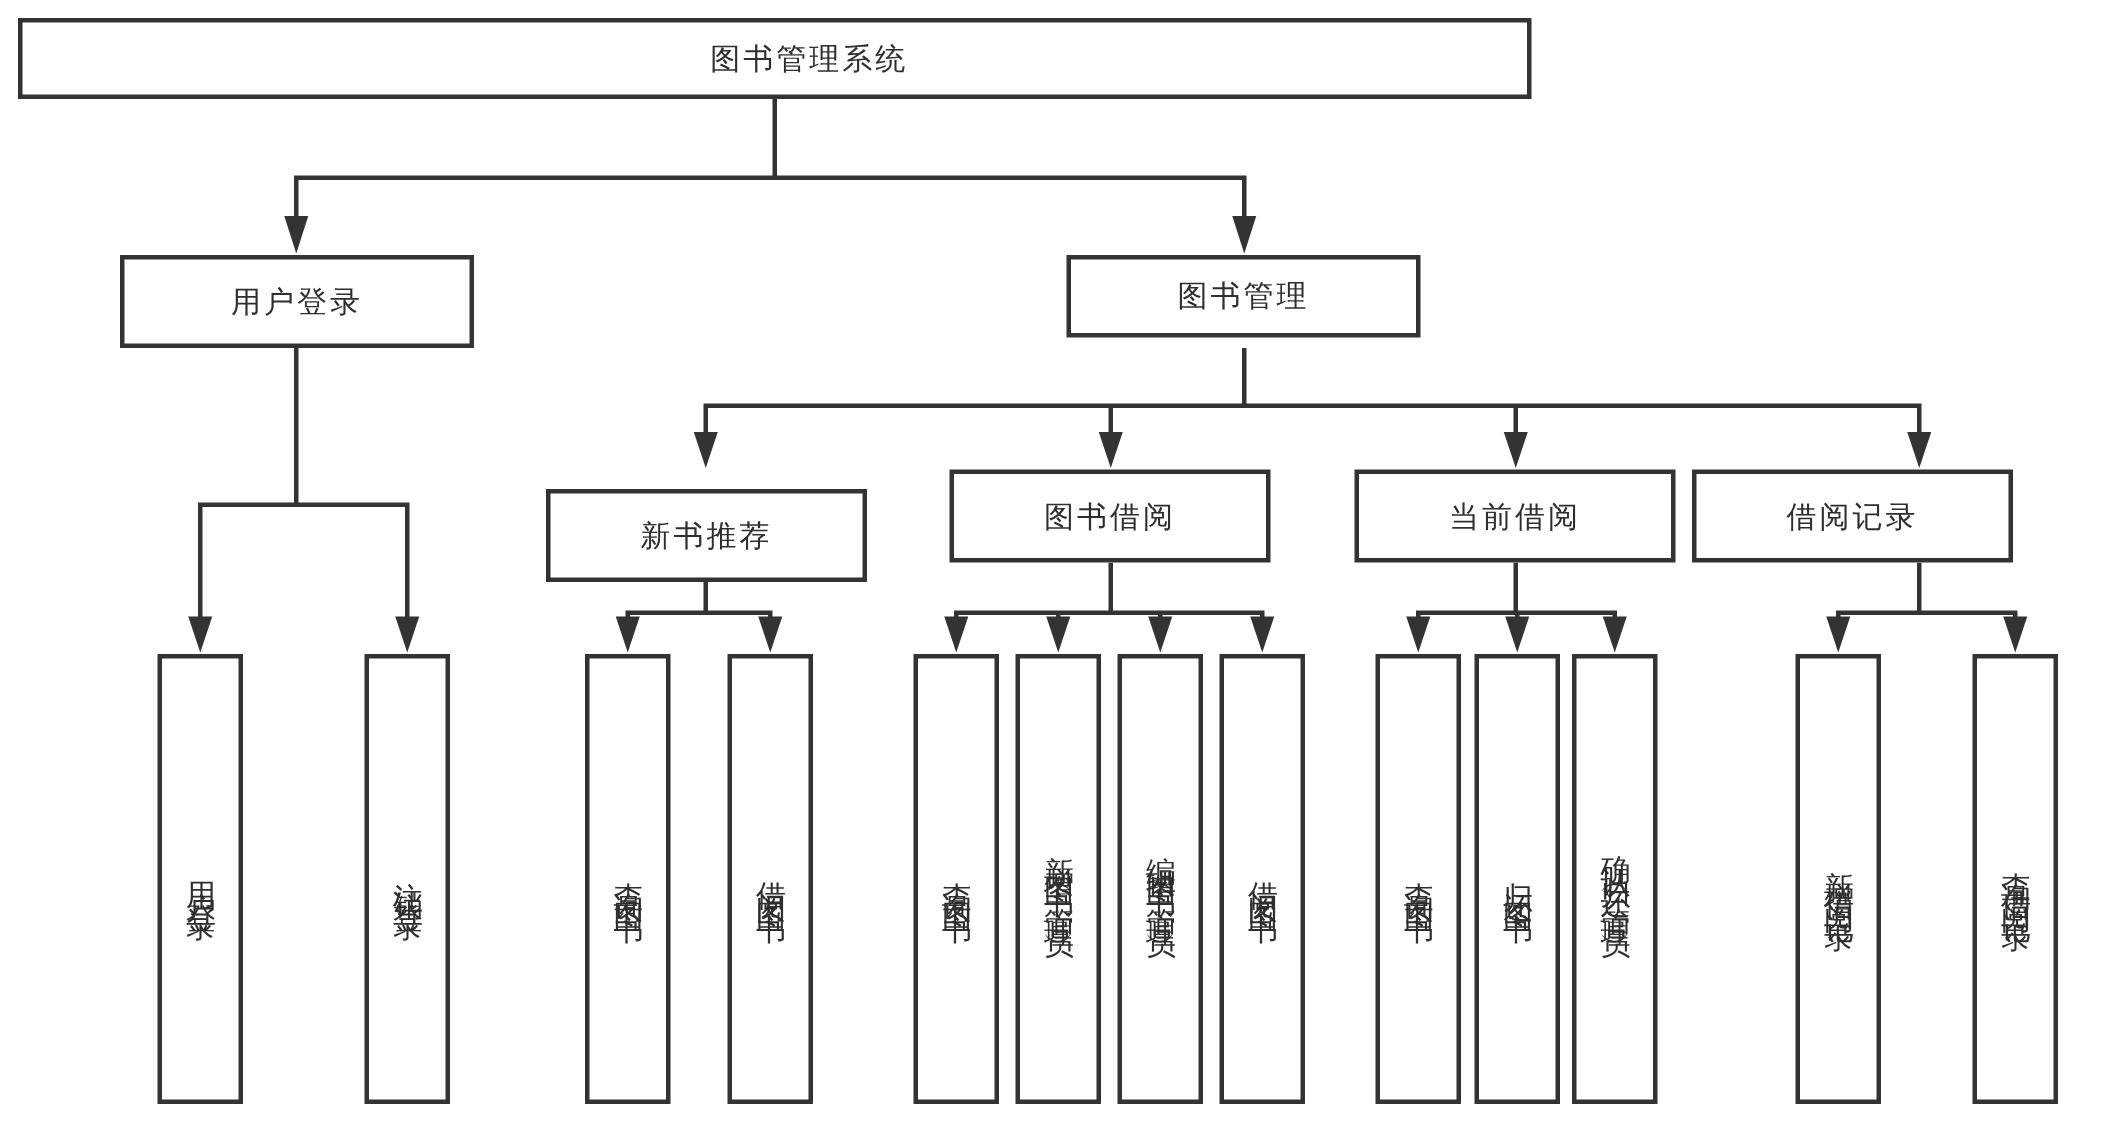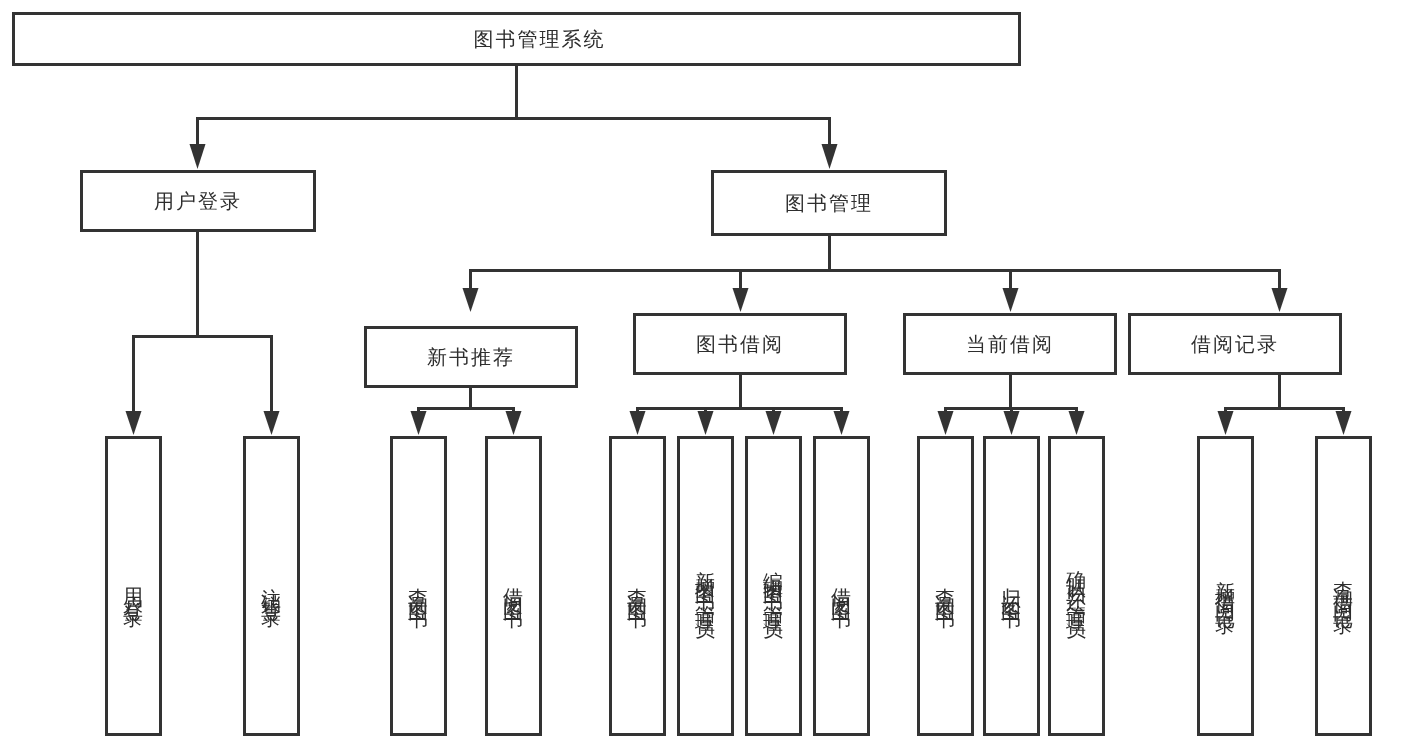--- a/index.html
+++ b/index.html
@@ -112,21 +112,21 @@
     <polygon points="1335.5,411 1351.5,411 1343.5,435" fill="#333333" stroke="none"></polygon>
   </svg>
 
   <div class="box" style="left:12px; top:12px; width:1009px; height:54px;padding-left:46px;">
     <span class="h-label">图书管理系统</span>
   </div>
 
   <div class="box" style="left:80px; top:170px; width:236px; height:62px;">
     <span class="h-label">用户登录</span>
   </div>
-  <div class="box" style="left:711px; top:170px; width:236px; height:66px;">
+  <div class="box" style="left:711px; top:170px; width:236px; height:55px;">
     <span class="h-label">图书管理</span>
   </div>
 
   <div class="box" style="left:364px; top:326px; width:214px; height:62px;">
     <span class="h-label">新书推荐</span>
   </div>
   <div class="box" style="left:903px; top:313px; width:214px; height:62px;">
     <span class="h-label">当前借阅</span>
   </div>
   <div class="box" style="left:633px; top:313px; width:214px; height:62px;">

